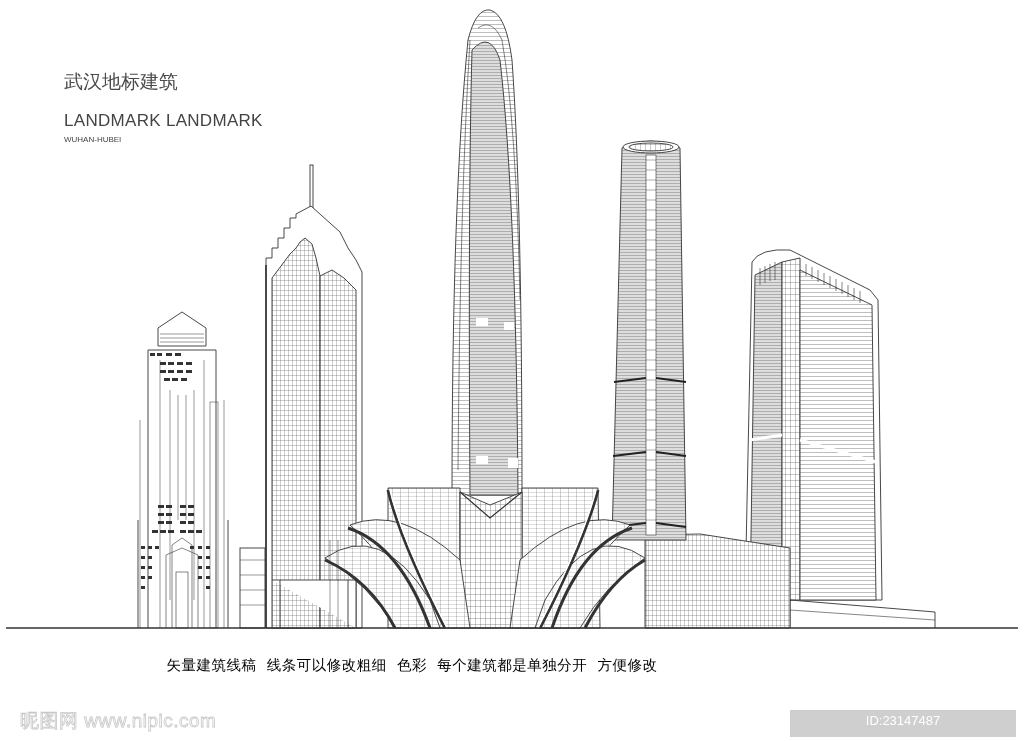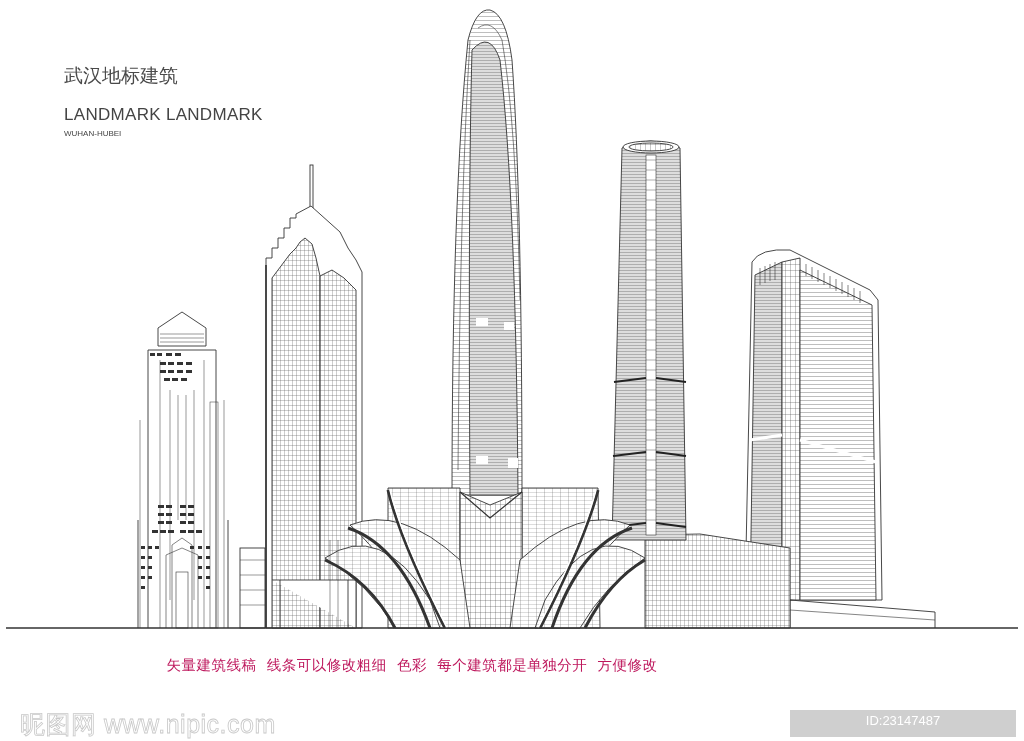--- a/index.html
+++ b/index.html
@@ -1,24 +1,24 @@
 <!DOCTYPE html>
 <html><head>
 <meta charset="utf-8">
 <style>
   html, body { margin: 0; padding: 0; background: #ffffff; }
   body { width: 1024px; height: 741px; position: relative; overflow: hidden; font-family: "DejaVu Sans", sans-serif; }
   .title-block { position: absolute; left: 64px; top: 62px; color: #3a3a3a; }
   .title-cn-bold { font-size: 19px; font-weight: bold; letter-spacing: 1px; line-height: 26px; }
-  .title-cn { font-size: 19px; line-height: 26px; color: #4a4a4a; }
+  .title-cn { font-size: 19px; line-height: 26px; margin-top: 6px; color: #4a4a4a; }
   .title-en { font-family: "Liberation Sans", sans-serif; font-size: 17px; margin-top: 17px; color: #444; letter-spacing: 0.3px; }
   .title-sub { font-family: "Liberation Sans", sans-serif; font-size: 8px; margin-top: 4px; color: #444; }
   .skyline { position: absolute; left: 0; top: 0; width: 1024px; height: 641px; }
-  .caption { position: absolute; left: 0; width: 824px; top: 656px; text-align: center; font-size: 14.5px; color: #be185d; letter-spacing: 0.5px; white-space: pre; }
-  .watermark { position: absolute; left: 12px; top: 708px; font-family: "Liberation Sans", sans-serif; font-size: 25px; color: #fff; -webkit-text-stroke: 0.8px #c8c8c8; letter-spacing: 0.5px; padding-left: 8px; }
+  .caption { position: absolute; left: 0; width: 824px; top: 656px; text-align: center; font-size: 14.5px; color: #000000; letter-spacing: 0.5px; white-space: pre; }
+  .watermark { position: absolute; left: 12px; top: 708px; font-family: "Liberation Sans", sans-serif; font-size: 19px; color: #fff; -webkit-text-stroke: 0.8px #c8c8c8; letter-spacing: 0.5px; padding-left: 8px; }
   .idbar { position: absolute; right: 8px; top: 710px; width: 226px; height: 27px; background: #cfcfcf; color: #ffffff; font-family: "Liberation Sans", sans-serif; font-size: 13px; line-height: 22px; text-align: center; }
 </style>
 </head>
 <body>
 
 <div class="title-block">
   <div class="title-cn">武汉地标建筑</div>
   <div class="title-en">LANDMARK LANDMARK</div>
   <div class="title-sub">WUHAN-HUBEI</div>
 </div>

